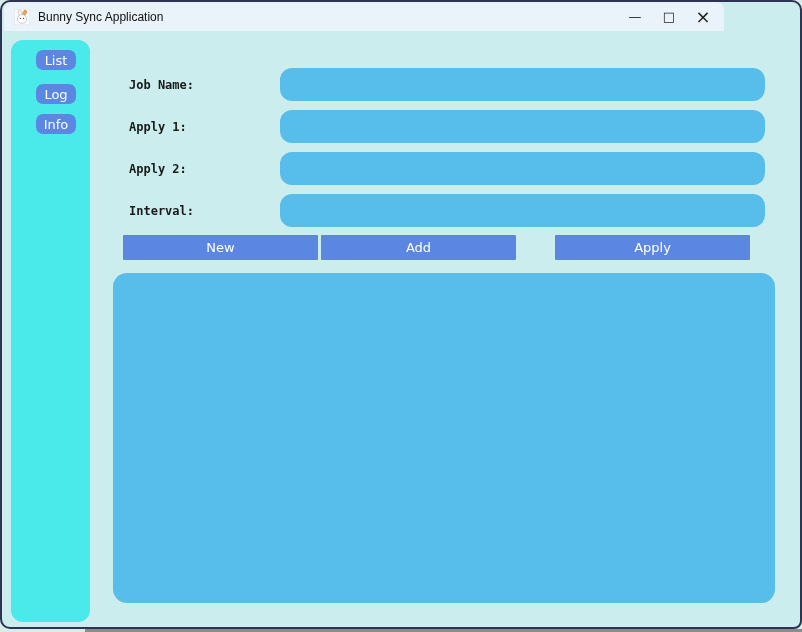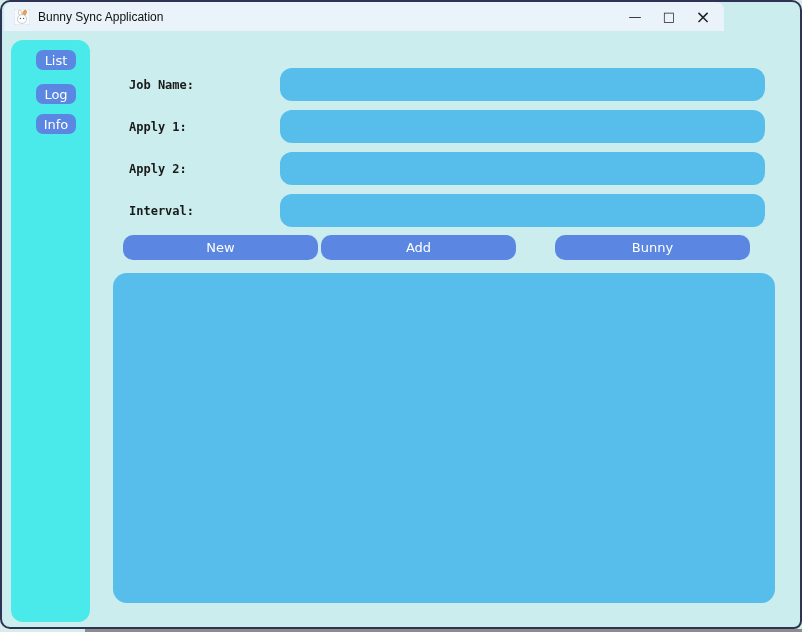--- a/index.html
+++ b/index.html
@@ -72,21 +72,21 @@
     background:var(--c-field_bg,#57bdeb);
     border:none;border-radius:12px;
     color:#fff;font-size:14px;padding:0 12px;outline:none;
     font-family:"DejaVu Sans", sans-serif;
   }
 
   
   .action-btn{
     top:235px;width:195px;height:25px;
     background:var(--c-button_bg,#5b87e2);
-    border:none;border-radius:10px;cursor:pointer;
+    border:none;border-radius:1px;cursor:pointer;
     color:var(--c-button_text,#fff);font-size:13px;
     font-family:"DejaVu Sans", sans-serif;
     display:flex;align-items:center;justify-content:center;padding:0;
   }
 
   
   .output-panel{
     left:113px;top:273px;width:662px;height:330px;
     background:var(--c-field_bg,#57bdeb);
     border-radius:14px;
@@ -131,15 +131,15 @@
 <input class="abs field-input" style="top: 110px;" value="">
 
 <div class="abs field-label" style="top:160px">Apply 2:</div>
 <input class="abs field-input" style="top: 152px;" value="">
 
 <div class="abs field-label" style="top:202px">Interval:</div>
 <input class="abs field-input" style="top: 194px;" value="">
 
 <button class="abs action-btn" style="left:123px">New</button>
 <button class="abs action-btn" style="left:321px">Add</button>
-<button class="abs action-btn" style="left:555px">Bunny</button>
+<button class="abs action-btn" style="left:555px">Apply</button>
 
 <div class="abs output-panel"></div>
 
 </body></html>

